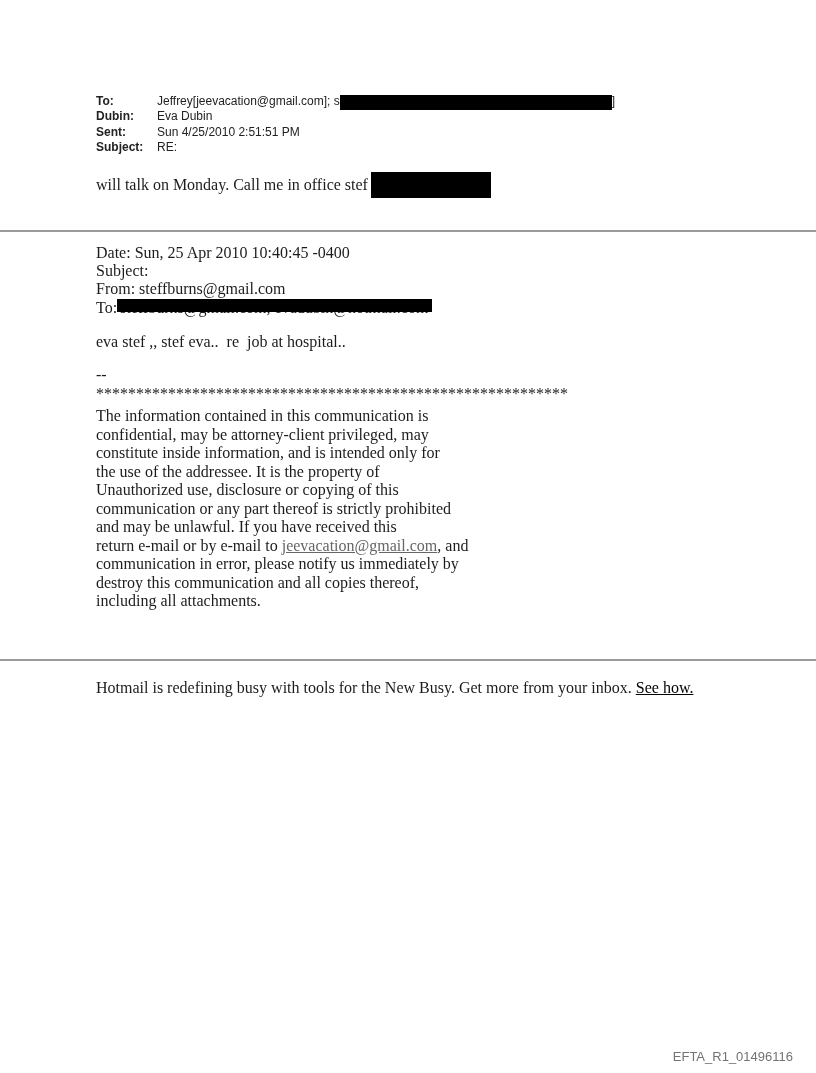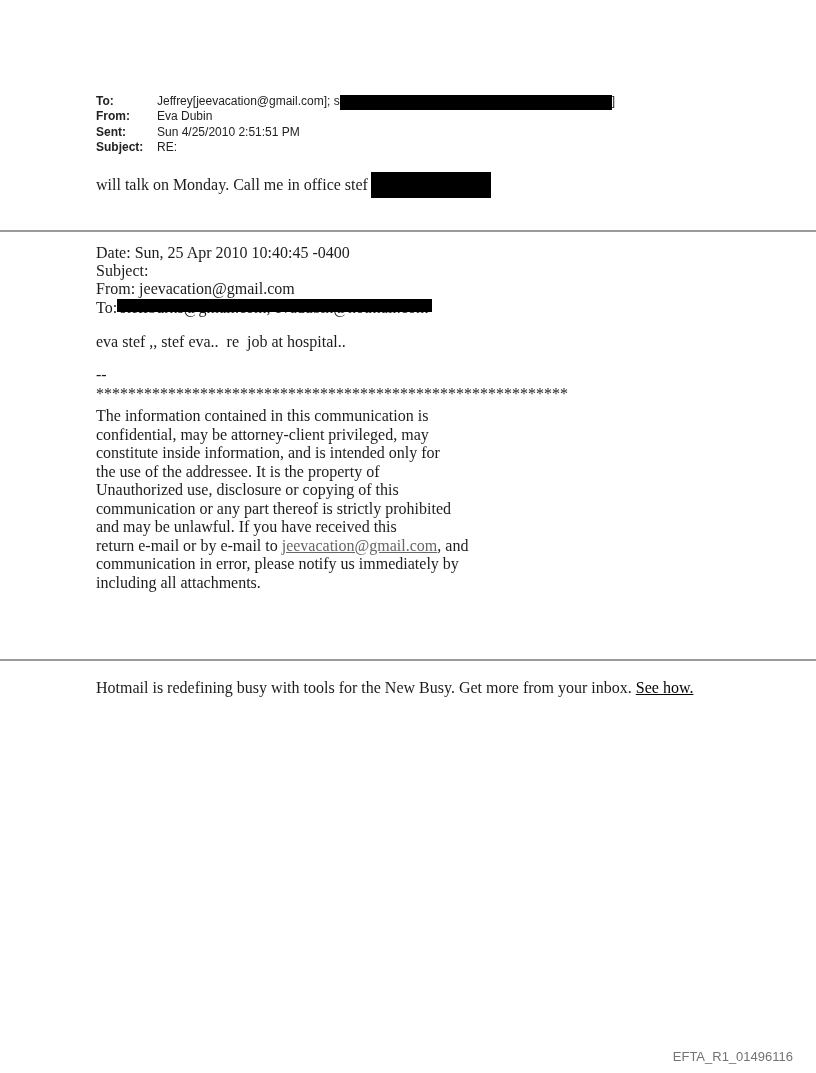--- a/index.html
+++ b/index.html
@@ -150,40 +150,40 @@
 </head>
 <body>
 
 <div class="page">
 
   <div class="email-header">
     <div class="hdr-row">
       <span class="hdr-label">To:</span><span>Jeffrey[jeevacation@gmail.com]; s</span><span class="redaction-bar-inline"></span><span>]</span>
     </div>
     <div class="hdr-row">
-      <span class="hdr-label">From:</span><span>Eva Dubin</span>
+      <span class="hdr-label">Dubin:</span><span>Eva Dubin</span>
     </div>
     <div class="hdr-row">
       <span class="hdr-label">Sent:</span><span>Sun 4/25/2010 2:51:51 PM</span>
     </div>
     <div class="hdr-row">
       <span class="hdr-label">Subject:</span><span>RE:</span>
     </div>
   </div>
 
   <div class="body-line">
     <span>will talk on Monday. Call me in office stef</span><span class="redaction-bar-body"></span>
   </div>
 
   <div class="rule rule-1"></div>
 
   <div class="quoted-block">
     <div>Date: Sun, 25 Apr 2010 10:40:45 -0400</div>
     <div>Subject:</div>
-    <div>From: jeevacation@gmail.com</div>
+    <div>From: steffburns@gmail.com</div>
     <div>
       <span>To:</span><span class="redacted-strike"><span>steffburns@gmail.com, evadubin@hotmail.com</span><span class="strike-bar"></span></span>
     </div>
   </div>
 
   <div class="eva-line">eva stef ,, stef eva..  re  job at hospital..</div>
 
   <div class="sig-dashes">--</div>
   <div class="asterisk-line">***********************************************************</div>
 
@@ -192,20 +192,21 @@
     <div>confidential, may be attorney-client privileged, may</div>
     <div>constitute inside information, and is intended only for</div>
     <div>the use of the addressee. It is the property of</div>
     <div>Unauthorized use, disclosure or copying of this</div>
     <div>communication or any part thereof is strictly prohibited</div>
     <div>and may be unlawful. If you have received this</div>
     <div>
       <span>return e-mail or by e-mail to </span><a class="email-link">jeevacation@gmail.com</a><span>, and</span>
     </div>
     <div>communication in error, please notify us immediately by</div>
+    <div>destroy this communication and all copies thereof,</div>
     <div>including all attachments.</div>
   </div>
 
   <div class="rule rule-2"></div>
 
   <div class="footer-line">
     <span>Hotmail is redefining busy with tools for the New Busy. Get more from your inbox. </span><a class="see-how-link">See how.</a>
   </div>
 
   <div class="bates">EFTA_R1_01496116</div>

